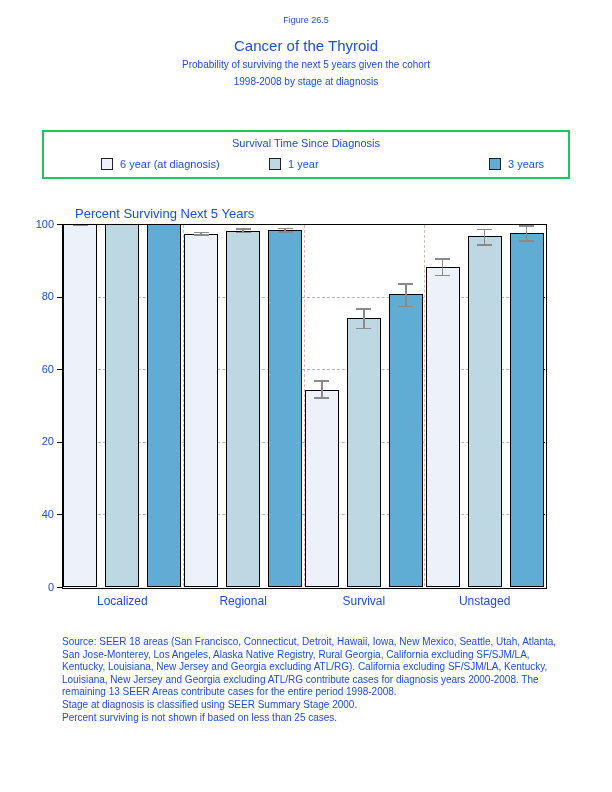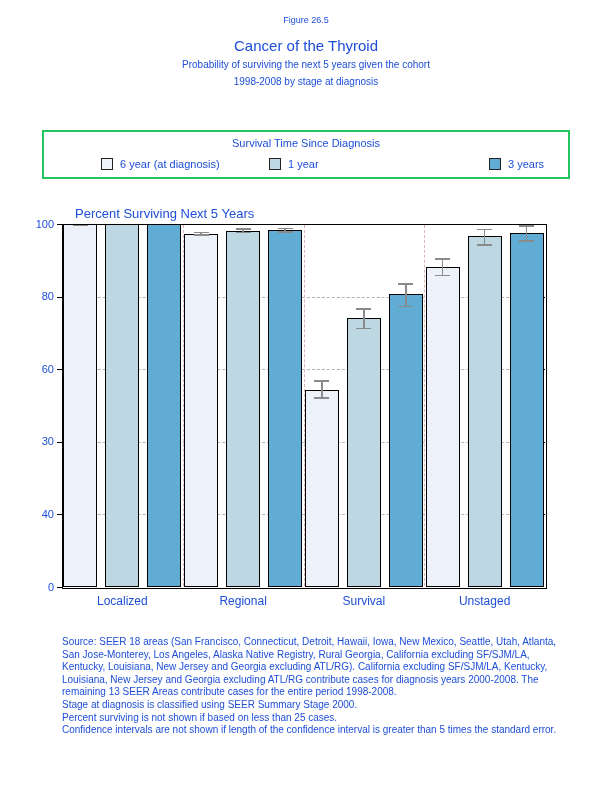--- a/index.html
+++ b/index.html
@@ -60,36 +60,35 @@
 
   <div class="y-axis-title">Percent Surviving Next 5 Years</div>
 
   <div class="plot-border"></div>
 
 
   <div class="footer">
     <div>Source:  SEER 18 areas (San Francisco, Connecticut, Detroit, Hawaii, Iowa, New Mexico, Seattle, Utah, Atlanta, San Jose-Monterey, Los Angeles, Alaska Native Registry, Rural Georgia, California excluding SF/SJM/LA, Kentucky, Louisiana, New Jersey and Georgia excluding ATL/RG). California excluding SF/SJM/LA, Kentucky, Louisiana, New Jersey and Georgia excluding ATL/RG contribute cases for diagnosis years 2000-2008. The remaining 13 SEER Areas contribute cases for the entire period 1998-2008.</div>
     <div>Stage at diagnosis is classified using SEER Summary Stage 2000.</div>
     <div>Percent surviving is not shown if based on less than 25 cases.</div>
-    <div>Confidence intervals are not shown if length of the confidence interval is greater than 5 times the standard error.</div>
   </div>
 
 <div class="gridline" style="left: 63px; top: 514.4px; width: 481px; border-top-color: rgb(179, 179, 179);"></div>
     <div class="gridline" style="left: 63px; top: 441.8px; width: 481px; border-top-color: rgb(179, 179, 179);"></div>
     <div class="gridline" style="left: 63px; top: 369.2px; width: 481px; border-top-color: rgb(179, 179, 179);"></div>
     <div class="gridline" style="left: 63px; top: 296.6px; width: 481px; border-top-color: rgb(179, 179, 179);"></div>
     <div class="separator" style="left: 182.75px; top: 225px; height: 361px; border-left-color: rgb(217, 182, 182);"></div>
     <div class="separator" style="left: 303.5px; top: 225px; height: 361px; border-left-color: rgb(217, 182, 182);"></div>
     <div class="separator" style="left: 424.25px; top: 225px; height: 361px; border-left-color: rgb(217, 182, 182);"></div>
     <div class="ytick-label" style="left: 22px; top: 580.5px; width: 32px;">0</div>
     <div class="ytick-mark" style="left: 57px; top: 587px; width: 5px; height: 1px;"></div>
     <div class="ytick-label" style="left: 22px; top: 507.9px; width: 32px;">40</div>
     <div class="ytick-mark" style="left: 57px; top: 514.4px; width: 5px; height: 1px;"></div>
     <div class="ytick-mark" style="left: 540px; top: 514.4px; width: 5px; height: 1px;"></div>
-    <div class="ytick-label" style="left: 22px; top: 435.3px; width: 32px;">30</div>
+    <div class="ytick-label" style="left: 22px; top: 435.3px; width: 32px;">20</div>
     <div class="ytick-mark" style="left: 57px; top: 441.8px; width: 5px; height: 1px;"></div>
     <div class="ytick-mark" style="left: 540px; top: 441.8px; width: 5px; height: 1px;"></div>
     <div class="ytick-label" style="left: 22px; top: 362.7px; width: 32px;">60</div>
     <div class="ytick-mark" style="left: 57px; top: 369.2px; width: 5px; height: 1px;"></div>
     <div class="ytick-mark" style="left: 540px; top: 369.2px; width: 5px; height: 1px;"></div>
     <div class="ytick-label" style="left: 22px; top: 290.1px; width: 32px;">80</div>
     <div class="ytick-mark" style="left: 57px; top: 296.6px; width: 5px; height: 1px;"></div>
     <div class="ytick-mark" style="left: 540px; top: 296.6px; width: 5px; height: 1px;"></div>
     <div class="ytick-label" style="left: 22px; top: 217.5px; width: 32px;">100</div>
     <div class="ytick-mark" style="left: 57px; top: 224px; width: 5px; height: 1px;"></div>

